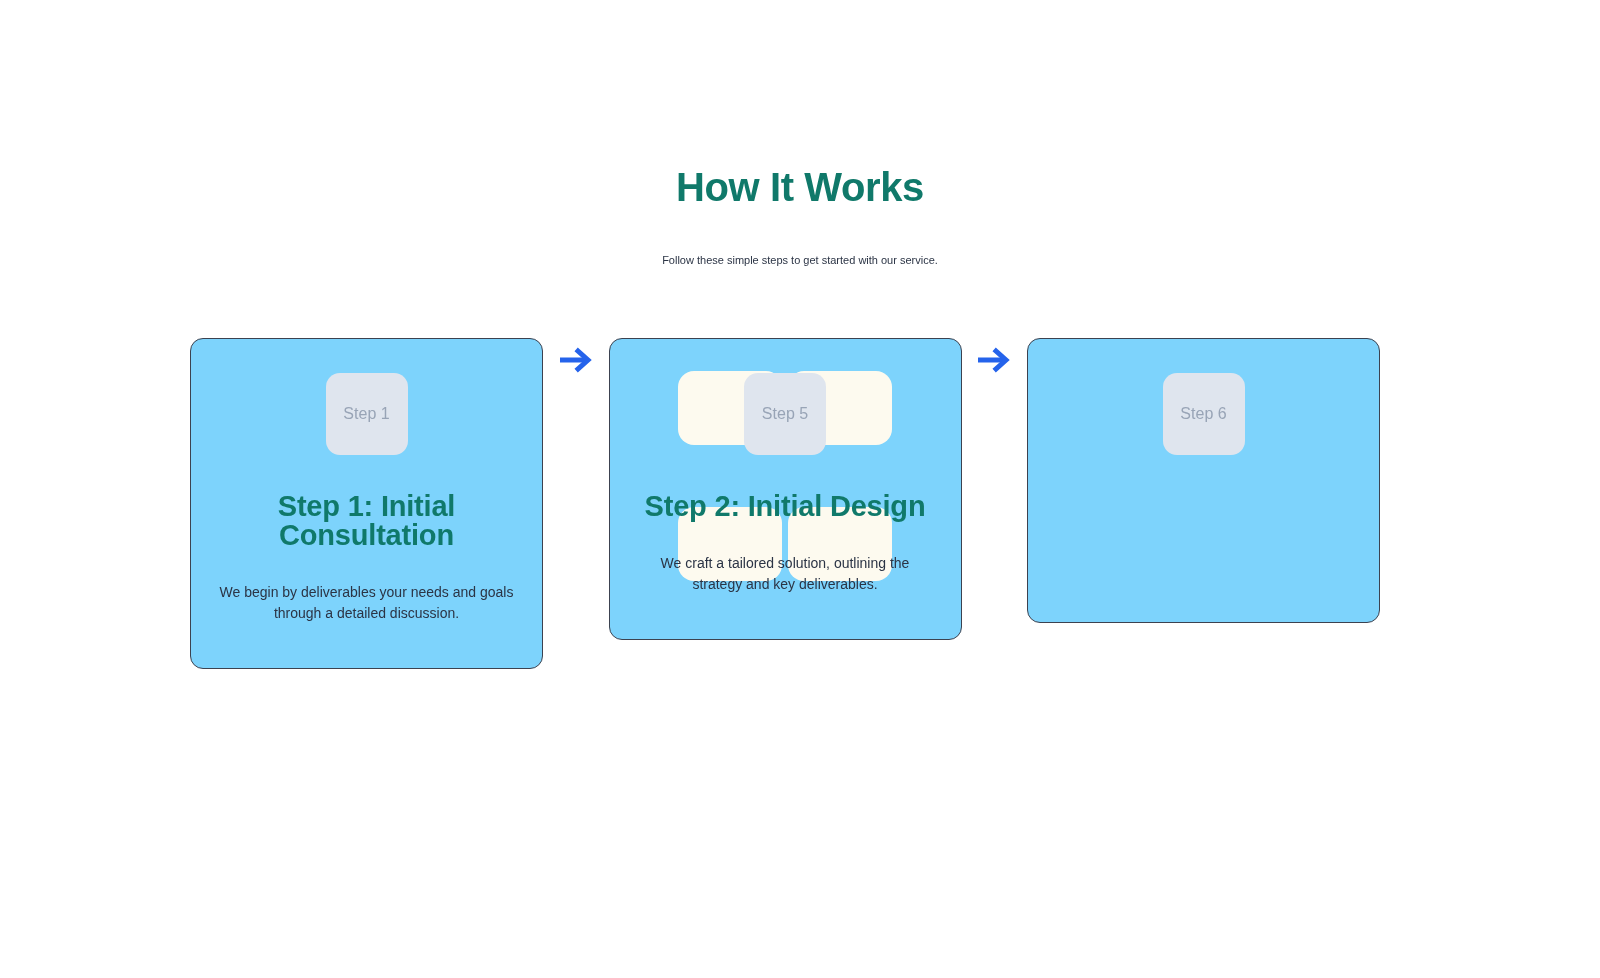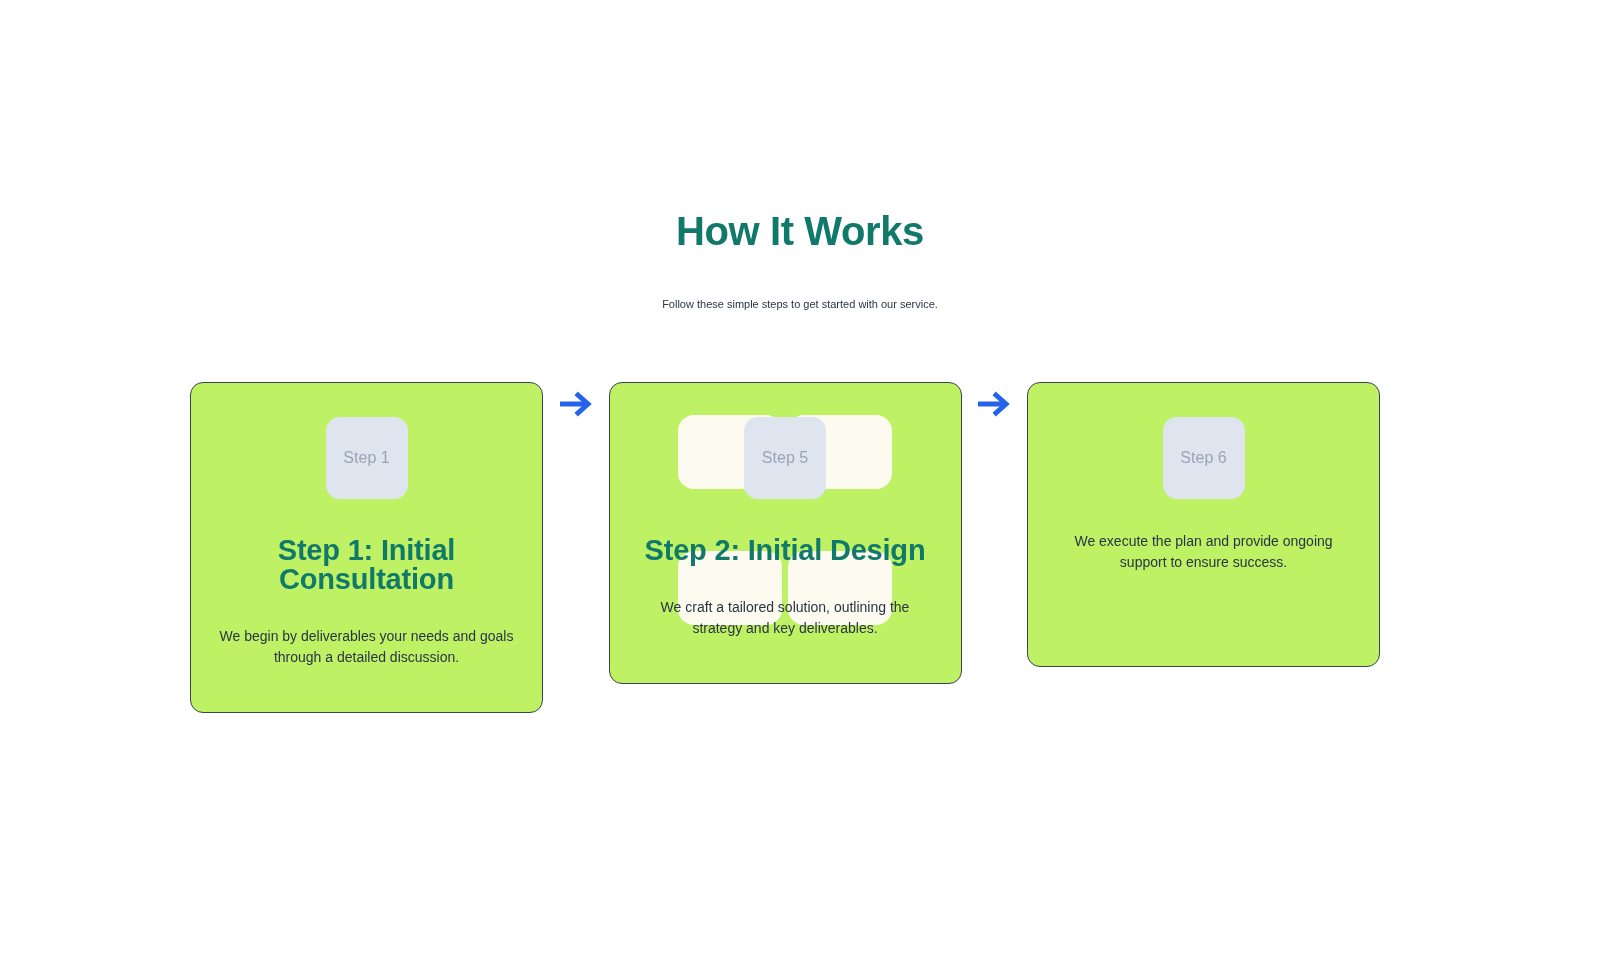--- a/index.html
+++ b/index.html
@@ -12,21 +12,20 @@
     height: 978px;
     font-family: "Liberation Sans", "DejaVu Sans", sans-serif;
     overflow: hidden;
     position: relative;
     color: #2b3445;
   }
 
   .page {
     position: absolute;
     inset: 0;
-    margin-top: 44px;
   }
 
   
   .header {
     position: absolute;
     top: 162px;
     left: 0;
     width: 1600px;
     text-align: center;
   }
@@ -57,21 +56,21 @@
     align-items: flex-start;
     justify-content: space-between;
   }
 
   .step-card {
     position: relative;
     width: 353px;
     box-sizing: border-box;
     border: 1.3px solid #3c4250;
     border-radius: 13px;
-    background: #bef264;
+    background: #7dd3fc;
     padding: 34px 26px 44px 26px;
     text-align: center;
     overflow: hidden;
   }
   .step-card.card-1 { min-height: 252px; }
   .step-card.card-2 { min-height: 252px; }
   .step-card.card-3 { min-height: 285px; }
 
   
   .deco-grid {
@@ -196,17 +195,16 @@
       <svg class="arrow-icon" viewBox="0 0 32 28">
         <path d="M2 14 H24" stroke="#2563eb" stroke-width="5" stroke-linecap="square" fill="none"></path>
         <path d="M18 5 L28 14 L18 23" stroke="#2563eb" stroke-width="5" stroke-linecap="square" stroke-linejoin="miter" fill="none"></path>
       </svg>
     </div>
 
     <div class="step-card card-3">
       <div class="media-box">
         <span class="media-label">Step 6</span>
       </div>
-      <p class="step-desc">We execute the plan and provide ongoing support to ensure success.</p>
     </div>
 
   </div>
 </div>
 
 </body></html>

